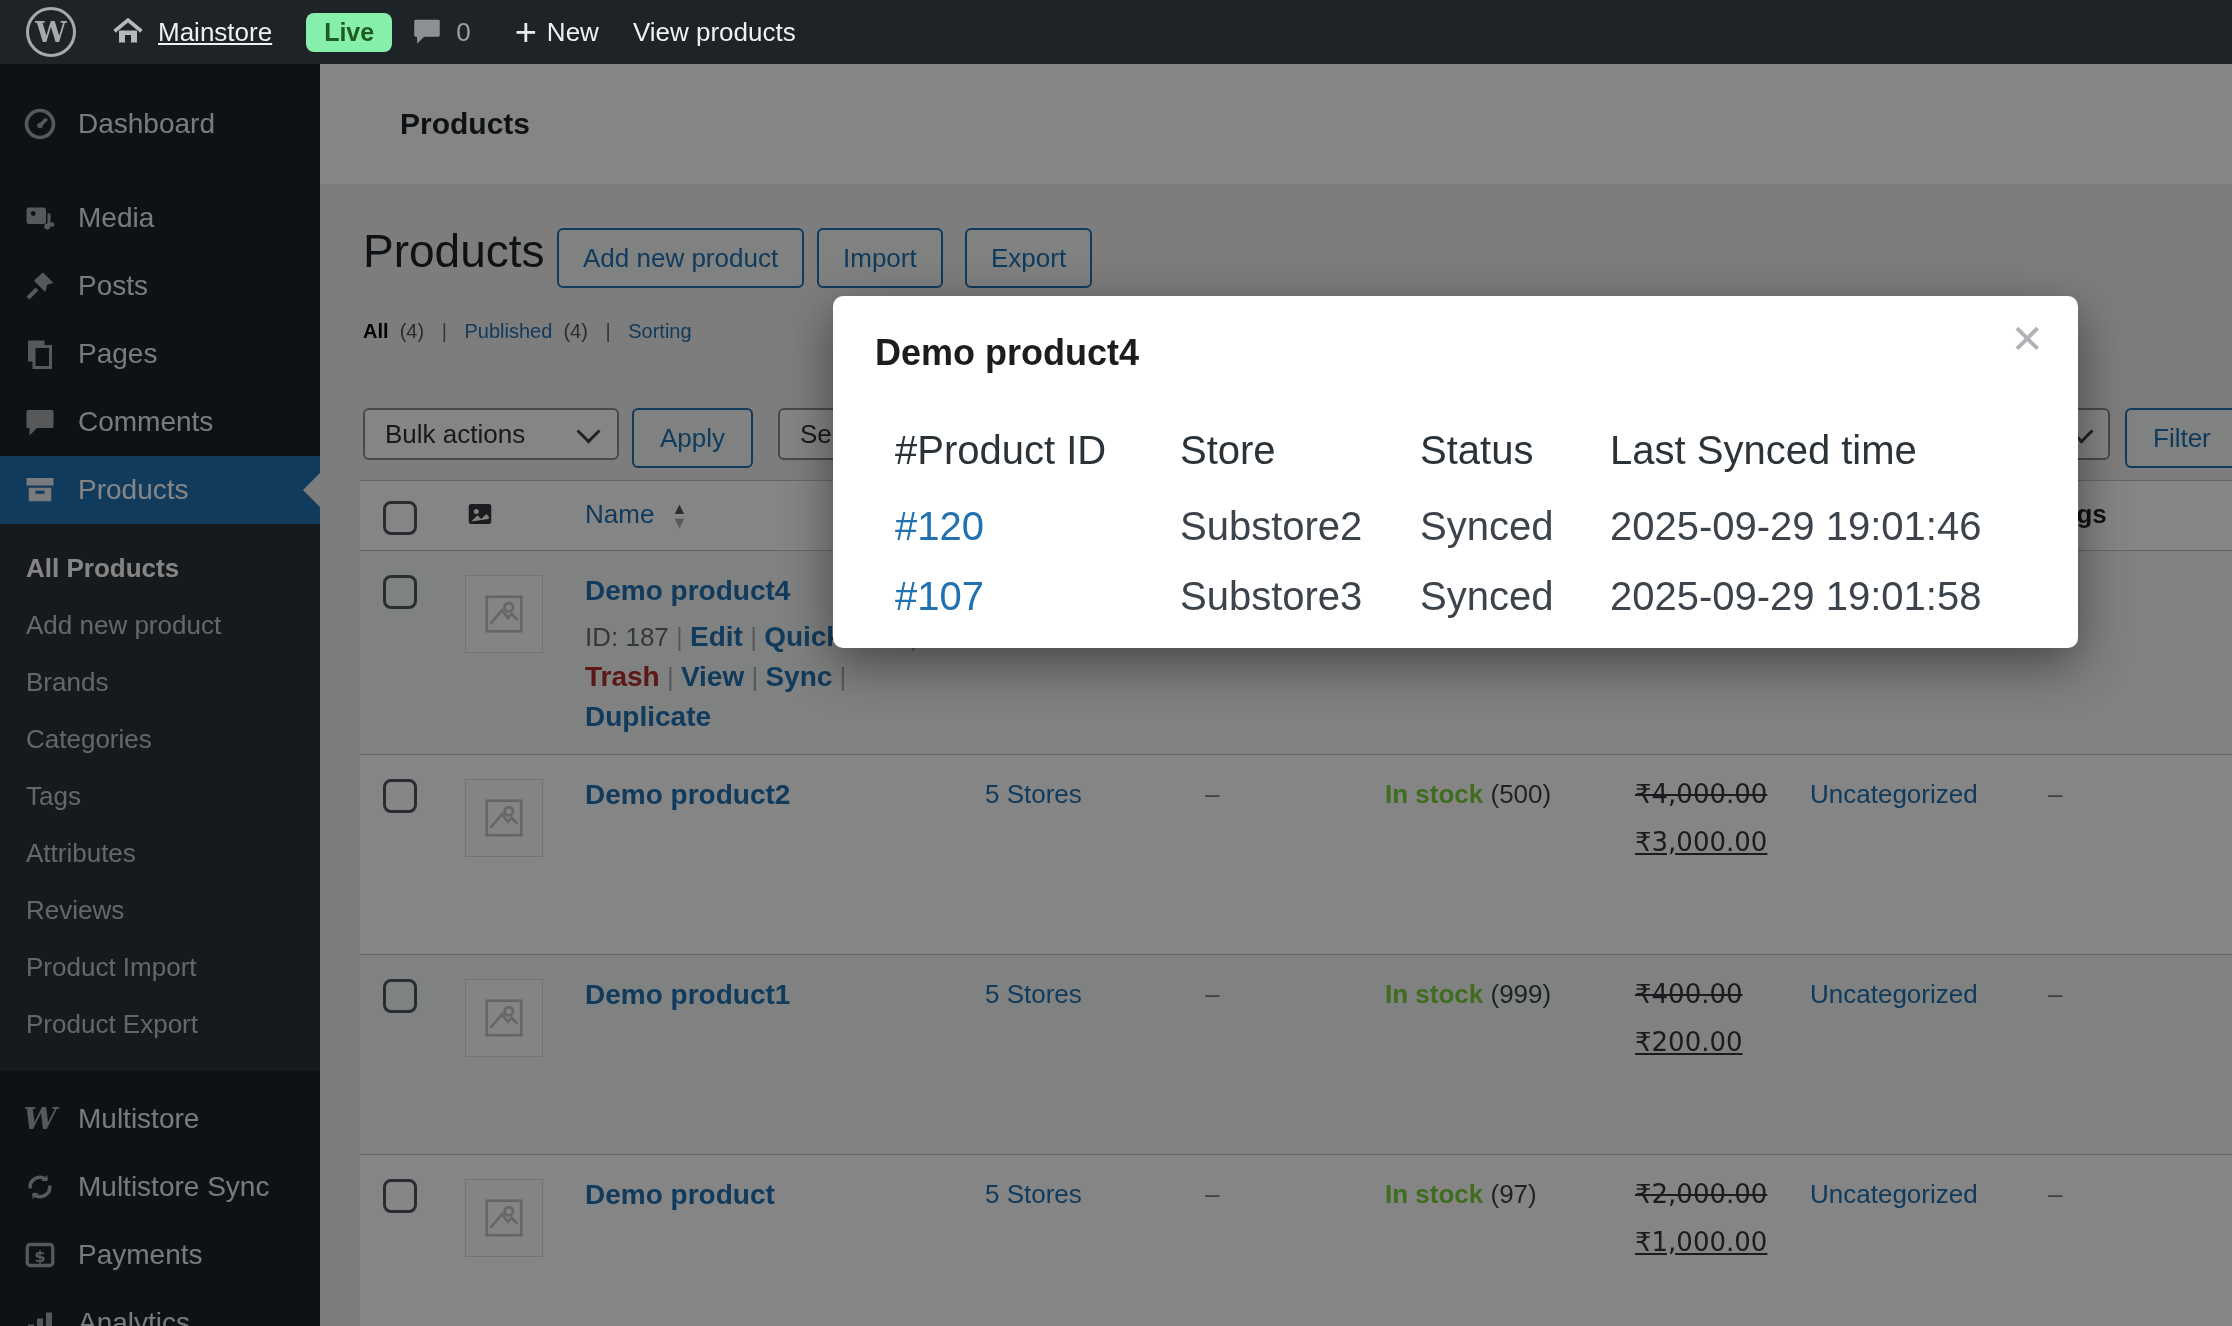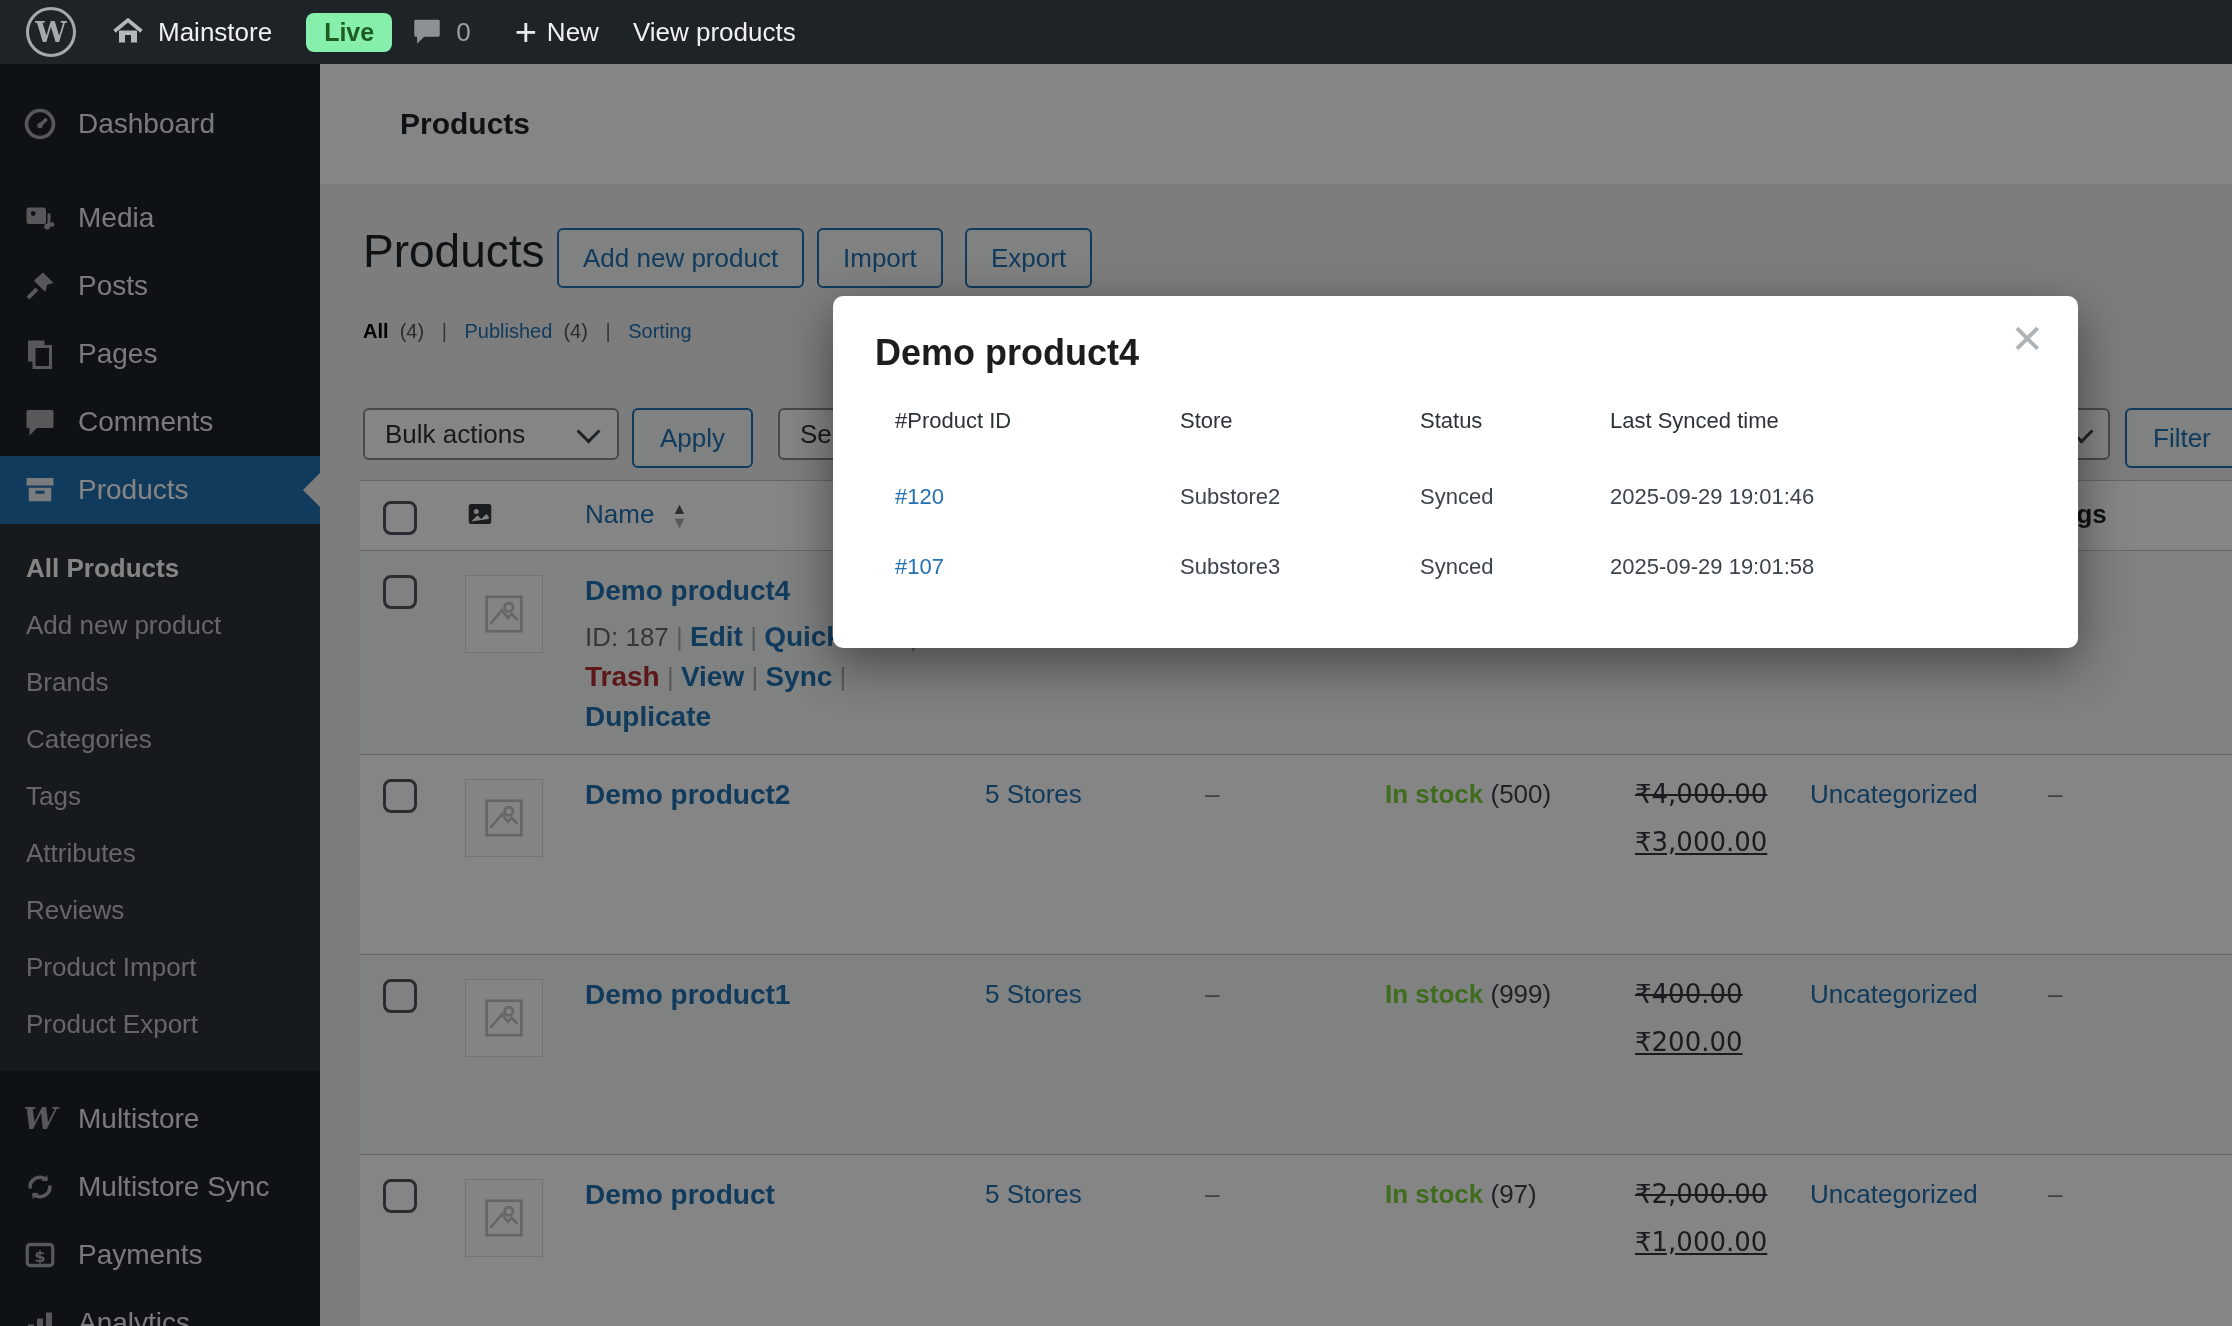--- a/index.html
+++ b/index.html
@@ -119,31 +119,31 @@
   .price-del{text-decoration:line-through;}
   .price-ins{text-decoration:underline;margin-top:18px;display:inline-block;}
   
   #dim-overlay{position:absolute;left:0;top:64px;width:2232px;height:1262px;background:rgba(0,0,0,0.48);z-index:50;}
   #sync-modal{
     position:absolute;left:833px;top:296px;width:1245px;height:352px;background:#ffffff;
     border-radius:10px;z-index:100;box-shadow:0 16px 50px rgba(0,0,0,0.45);
   }
   #sync-modal .m-title{position:absolute;left:42px;top:36px;font-size:36px;font-weight:bold;color:#1d1d1f;}
   #sync-modal .m-close{position:absolute;right:34px;top:20px;font-size:40px;font-weight:bold;color:#b0b3b6;cursor:pointer;font-family:"DejaVu Sans",sans-serif;}
-  .m-grid{position:absolute;left:62px;top:112px;width:1140px;display:grid;grid-template-columns:285px 240px 190px 1fr;font-size:22px;color:#3c434a;}
+  .m-grid{position:absolute;left:62px;top:132px;width:1140px;display:grid;grid-template-columns:285px 240px 190px 1fr;font-size:40px;color:#3c434a;}
   .m-grid .m-head{height:76px;color:#2c3338;}
   .m-grid .m-cell{height:70px;display:flex;align-items:flex-start;}
   .m-grid a{color:#2271b1;text-decoration:none;cursor:pointer;}
 </style>
 </head>
 <body>
 
 <div id="adminbar">
   <span class="wp-logo">W</span>
-  <span class="ab-item" style="margin-left:34px;">
+  <span class="ab-item" style="margin-left:34px;text-decoration:underline;">
     <span class="ab-icon">
       <svg viewBox="0 0 24 24" width="36" height="36">
           <path d="M3 11.5 12 4l9 7.5" fill="none" stroke="#b5b9bd" stroke-width="2.4"></path>
           <path d="M6 11v8h4v-5h4v5h4v-8z" fill="#b5b9bd"></path>
         </svg>
     </span>
     <span style="margin-left:12px;">Mainstore</span>
   </span>
   <span class="live-badge">Live</span>
   <span class="ab-item" style="margin-right:44px;">

